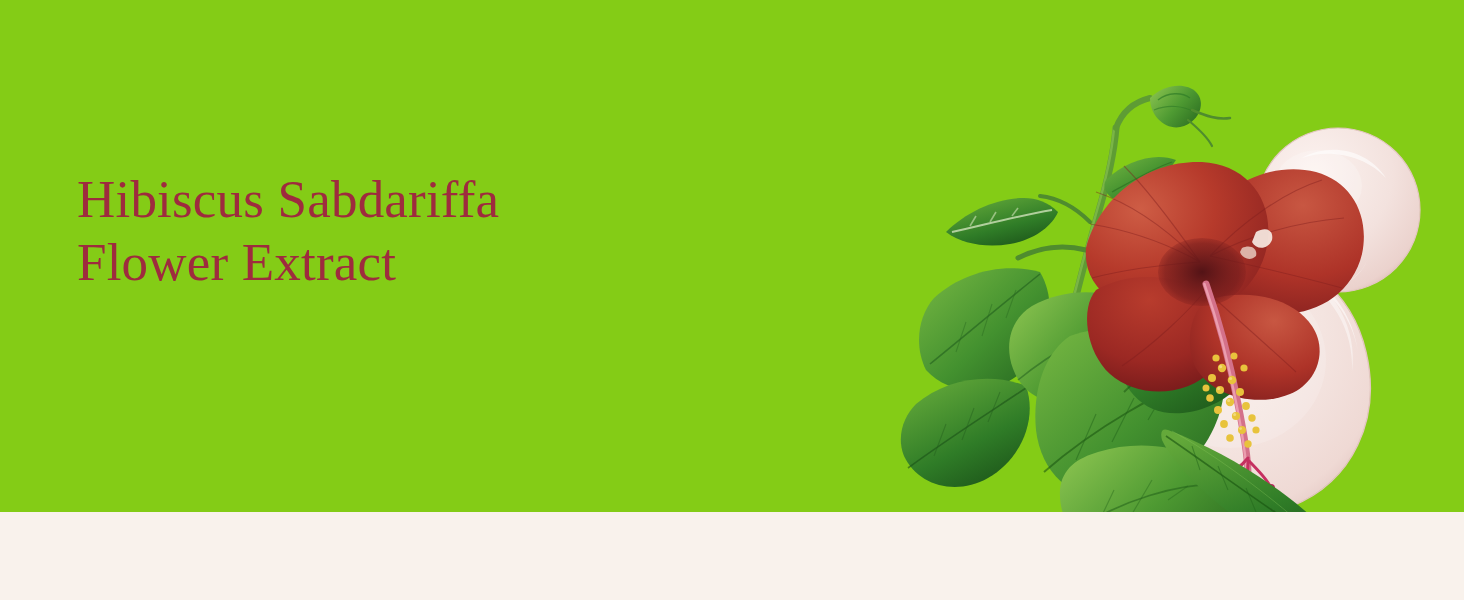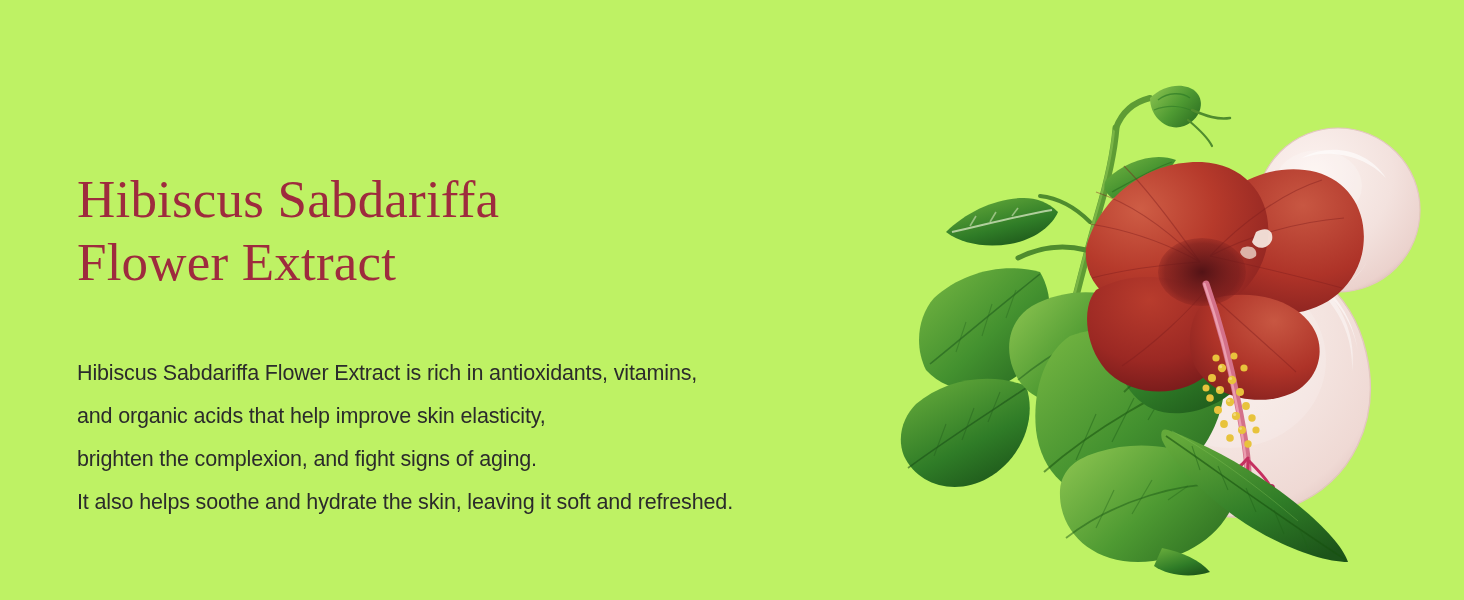--- a/index.html
+++ b/index.html
@@ -7,22 +7,22 @@
   html, body { width:1464px; height:600px; overflow:hidden; }
   body {
     background:#F9F2EC;
     font-family:"Liberation Sans", sans-serif;
     -webkit-font-smoothing:antialiased;
   }
 
   #banner {
     position:relative;
     width:1464px;
-    height:600px;
-    background:#bef264;
+    height:512px;
+    background:#84cc16;
     overflow:hidden;
   }
 
   
   .text-col {
     position:absolute;
     left:77px;
     top:0;
     width:890px;
     height:600px;
@@ -69,24 +69,20 @@
 </head>
 <body>
 
 <div id="banner">
 
   <div class="text-col">
 
     <h1 class="headline">Hibiscus Sabdariffa
 Flower Extract</h1>
 
-    <p class="body-copy">Hibiscus Sabdariffa Flower Extract is rich in antioxidants, vitamins,
-and organic acids that help improve skin elasticity,
-brighten the complexion, and fight signs of aging.
-It also helps soothe and hydrate the skin, leaving it soft and refreshed.</p>
 
   </div>
 
   <div class="art">
     <svg viewBox="0 0 564 600" xmlns="http://www.w3.org/2000/svg">
       <defs>
 
         <radialGradient id="petA" cx="30%" cy="30%" r="85%">
           <stop offset="0%" stop-color="#CE5D45"></stop>
           <stop offset="48%" stop-color="#B63A2B"></stop>

